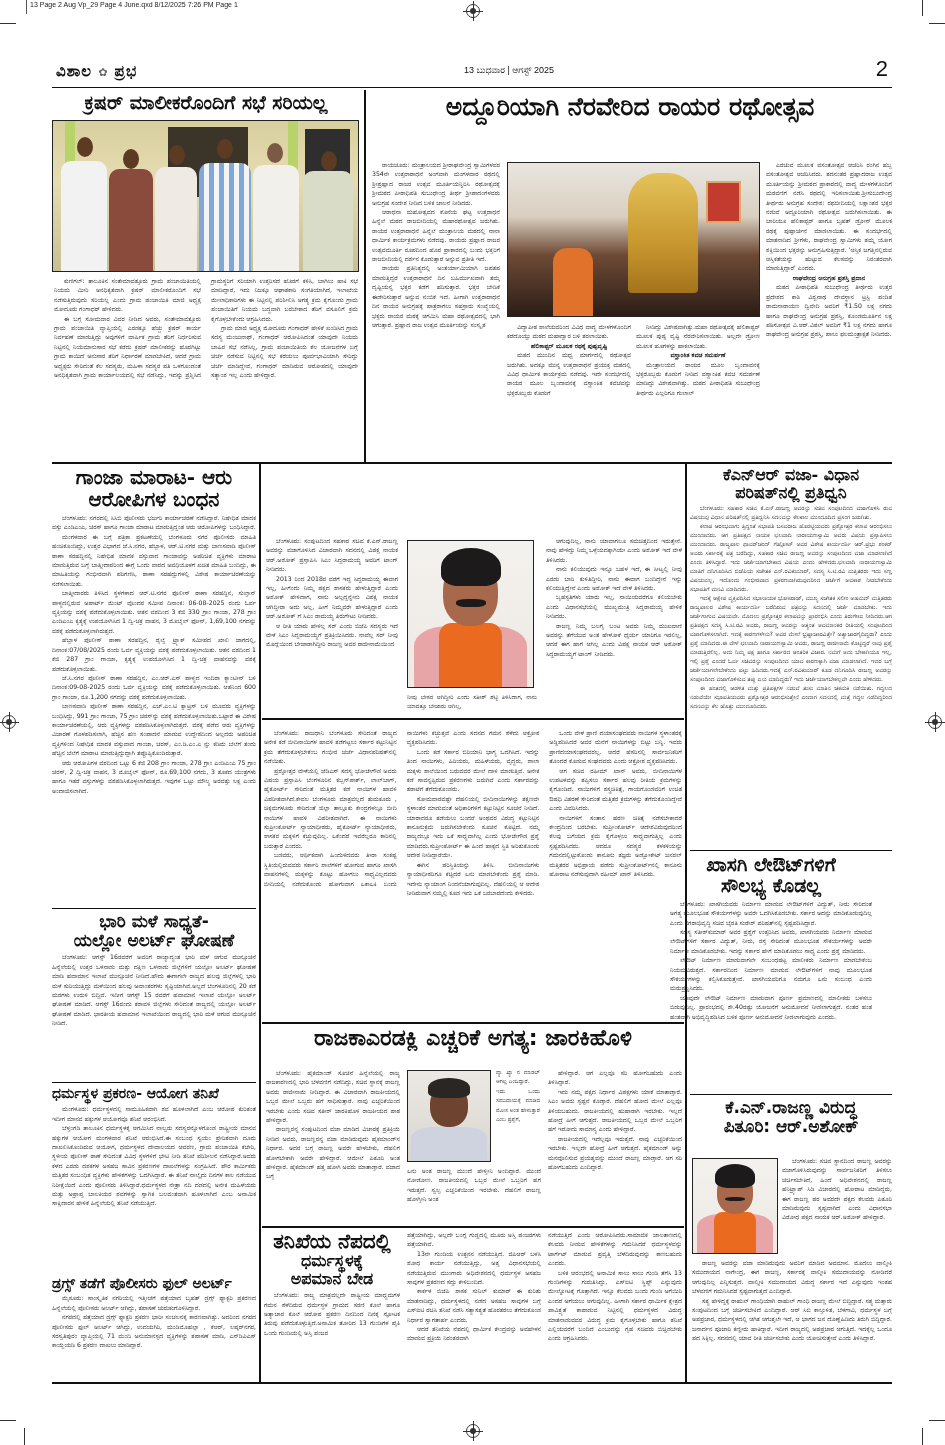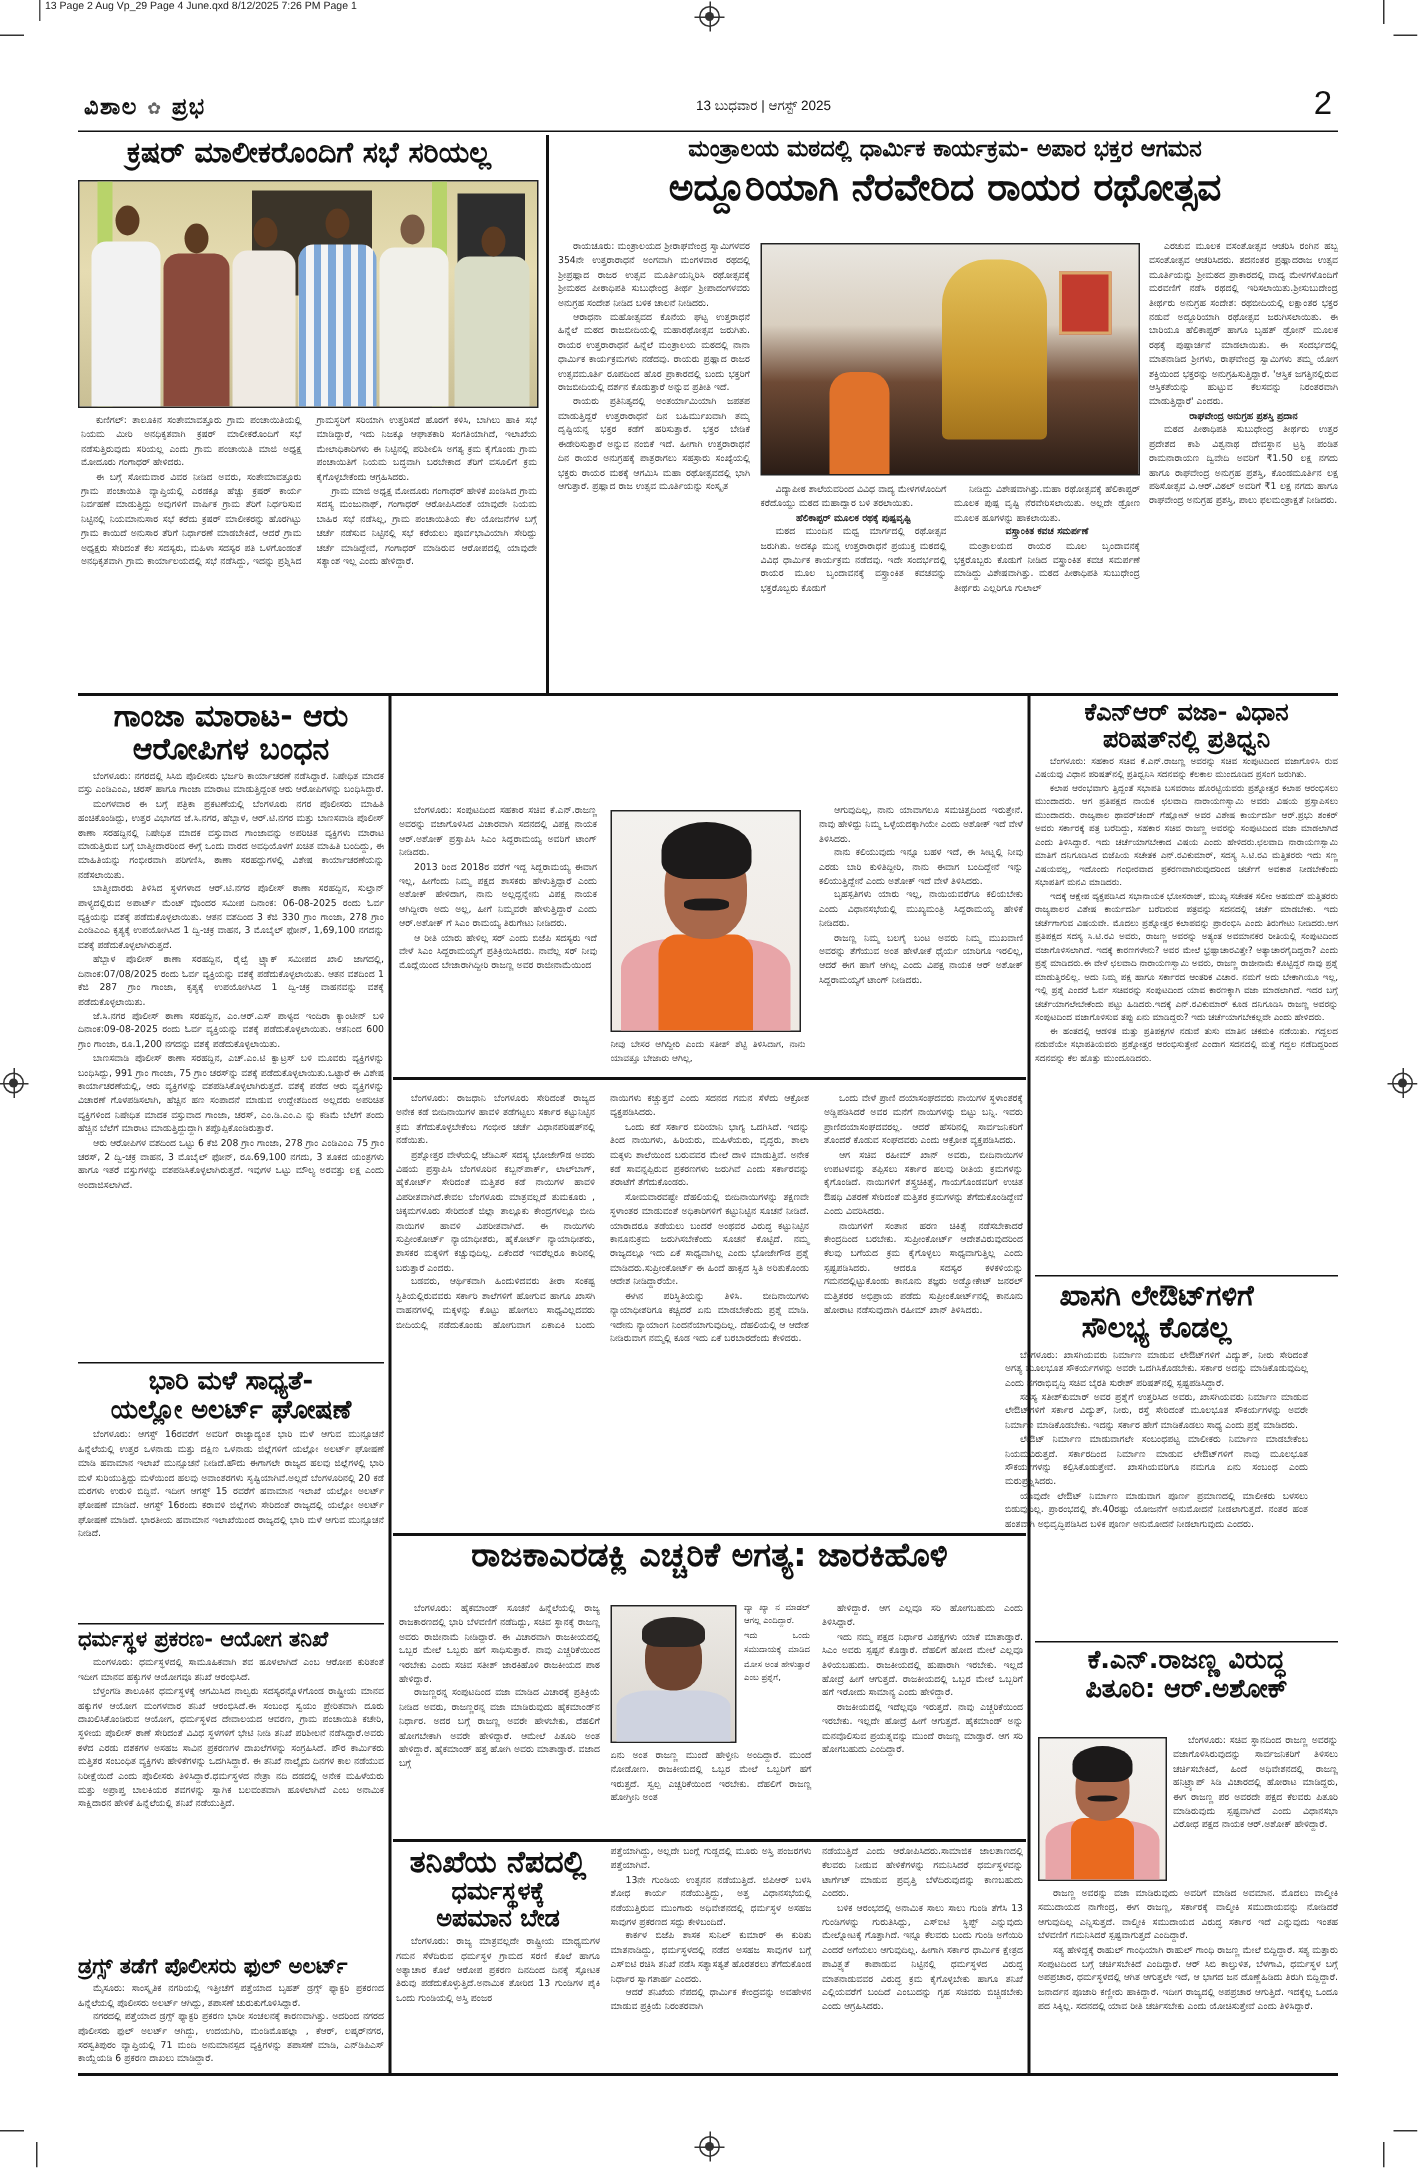--- a/index.html
+++ b/index.html
@@ -119,21 +119,20 @@
   <div class="person" style="left:250px;width:50px;height:100px;background:#d9dcc6"></div>
   <div class="head" style="left:268px;top:30px"></div>
 </div>
 <div class="box body cols2" style="left:54px;top:276px;width:304px;height:184px">
   <p>ಕುಣಿಗಲ್: ತಾಲೂಕಿನ ಸಂತೇಮಾವತ್ತೂರು ಗ್ರಾಮ ಪಂಚಾಯಿತಿಯಲ್ಲಿ ನಿಯಮ ಮೀರಿ ಅನಧಿಕೃತವಾಗಿ ಕ್ರಷರ್ ಮಾಲೀಕರೊಂದಿಗೆ ಸಭೆ ನಡೆಸುತ್ತಿರುವುದು ಸರಿಯಲ್ಲ ಎಂದು ಗ್ರಾಮ ಪಂಚಾಯಿತಿ ಮಾಜಿ ಅಧ್ಯಕ್ಷ ಮೋದೂರು ಗಂಗಾಧರ್ ಹೇಳಿದರು.</p>
   <p>ಈ ಬಗ್ಗೆ ಸೋಮವಾರ ವಿವರ ನೀಡಿದ ಅವರು, ಸಂತೇಮಾವತ್ತೂರು ಗ್ರಾಮ ಪಂಚಾಯಿತಿ ವ್ಯಾಪ್ತಿಯಲ್ಲಿ ಎರಡಕ್ಕೂ ಹೆಚ್ಚು ಕ್ರಷರ್ ಕಾರ್ಯ ನಿರ್ವಹಣೆ ಮಾಡುತ್ತಿದ್ದು ಅವುಗಳಿಗೆ ವಾರ್ಷಿಕ ಗ್ರಾಮ ತೆರಿಗೆ ನಿರ್ಧರಿಸುವ ನಿಟ್ಟಿನಲ್ಲಿ ನಿಯಮಾನುಸಾರ ಸಭೆ ಕರೆದು ಕ್ರಷರ್ ಮಾಲೀಕರನ್ನು ಹೊರಗಿಟ್ಟು ಗ್ರಾಮ ಕಾಯಿದೆ ಅನುಸಾರ ತೆರಿಗೆ ನಿರ್ಧಾರಣೆ ಮಾಡಬೇಕಿದೆ, ಆದರೆ ಗ್ರಾಮ ಅಧ್ಯಕ್ಷರು ಸೇರಿದಂತೆ ಕೆಲ ಸದಸ್ಯರು, ಮಹಿಳಾ ಸದಸ್ಯರ ಪತಿ ಒಳಗೊಂಡಂತೆ ಅನಧಿಕೃತವಾಗಿ ಗ್ರಾಮ ಕಾರ್ಯಾಲಯದಲ್ಲಿ ಸಭೆ ನಡೆಸಿದ್ದು, ಇದನ್ನು ಪ್ರಶ್ನಿಸಿದ ಗ್ರಾಮಸ್ಥರಿಗೆ ಸರಿಯಾಗಿ ಉತ್ತರಿಸದೆ ಹೊರಗೆ ಕಳಿಸಿ, ಬಾಗಿಲು ಹಾಕಿ ಸಭೆ ಮಾಡಿದ್ದಾರೆ, ಇದು ನಿಜಕ್ಕೂ ಆಘಾತಕಾರಿ ಸಂಗತಿಯಾಗಿದೆ, ಇಲಾಖೆಯ ಮೇಲಾಧಿಕಾರಿಗಳು ಈ ನಿಟ್ಟಿನಲ್ಲಿ ಪರಿಶೀಲಿಸಿ ಅಗತ್ಯ ಕ್ರಮ ಕೈಗೊಂಡು ಗ್ರಾಮ ಪಂಚಾಯಿತಿಗೆ ನಿಯಮ ಬದ್ಧವಾಗಿ ಬರಬೇಕಾದ ತೆರಿಗೆ ವಸೂಲಿಗೆ ಕ್ರಮ ಕೈಗೊಳ್ಳಬೇಕೆಂದು ಆಗ್ರಹಿಸಿದರು.</p>
   <p>ಗ್ರಾಮ ಮಾಜಿ ಅಧ್ಯಕ್ಷ ಮೋದೂರು ಗಂಗಾಧರ್ ಹೇಳಿಕೆ ಖಂಡಿಸಿದ ಗ್ರಾಮ ಸದಸ್ಯ ಮಂಜುನಾಥ್, ಗಂಗಾಧರ್ ಆರೋಪಿಸಿದಂತೆ ಯಾವುದೇ ನಿಯಮ ಬಾಹಿರ ಸಭೆ ನಡೆಸಿಲ್ಲ, ಗ್ರಾಮ ಪಂಚಾಯಿತಿಯ ಕೆಲ ಯೋಜನೆಗಳ ಬಗ್ಗೆ ಚರ್ಚೆ ನಡೆಸುವ ನಿಟ್ಟಿನಲ್ಲಿ ಸಭೆ ಕರೆಯಲು ಪೂರ್ವಭಾವಿಯಾಗಿ ಸೇರಿದ್ದು ಚರ್ಚೆ ಮಾಡಿದ್ದೇವೆ, ಗಂಗಾಧರ್ ಮಾಡಿರುವ ಆರೋಪದಲ್ಲಿ ಯಾವುದೇ ಸತ್ಯಾಂಶ ಇಲ್ಲ ಎಂದು ಹೇಳಿದ್ದಾರೆ.</p>
 </div>
 
 <div class="box" style="left:368px;top:90px;width:524px;height:60px">
-  <div class="kicker" style="font-size:15px">ಮಂತ್ರಾಲಯ ಮಠದಲ್ಲಿ ಧಾರ್ಮಿಕ ಕಾರ್ಯಕ್ರಮ- ಅಪಾರ ಭಕ್ತರ ಆಗಮನ</div>
   <div class="hl" style="font-size:25px;margin-top:3px">ಅದ್ದೂರಿಯಾಗಿ ನೆರವೇರಿದ ರಾಯರ ರಥೋತ್ಸವ</div>
 </div>
 <div class="box body" style="left:372px;top:160px;width:128px;height:300px">
   <p>ರಾಯಚೂರು: ಮಂತ್ರಾಲಯದ ಶ್ರೀರಾಘವೇಂದ್ರ ಸ್ವಾಮಿಗಳವರ 354ನೇ ಉತ್ತರಾರಾಧನೆ ಅಂಗವಾಗಿ ಮಂಗಳವಾರ ರಥದಲ್ಲಿ ಶ್ರೀಪ್ರಹ್ಲಾದ ರಾಜರ ಉತ್ಸವ ಮೂರ್ತಿಯನ್ನಿರಿಸಿ ರಥೋತ್ಸವಕ್ಕೆ ಶ್ರೀಮಠದ ಪೀಠಾಧಿಪತಿ ಸುಬುಧೇಂದ್ರ ತೀರ್ಥ ಶ್ರೀಪಾದಂಗಳವರು ಅನುಗ್ರಹ ಸಂದೇಶ ನೀಡಿದ ಬಳಿಕ ಚಾಲನೆ ನೀಡಿದರು.</p>
   <p>ಆರಾಧನಾ ಮಹೋತ್ಸವದ ಕೊನೆಯ ಘಟ್ಟ ಉತ್ತರಾಧನೆ ಹಿನ್ನೆಲೆ ಮಠದ ರಾಜಬೀದಿಯಲ್ಲಿ ಮಹಾರಥೋತ್ಸವ ಜರುಗಿತು. ರಾಯರ ಉತ್ತರಾರಾಧನೆ ಹಿನ್ನೆಲೆ ಮಂತ್ರಾಲಯ ಮಠದಲ್ಲಿ ನಾನಾ ಧಾರ್ಮಿಕ ಕಾರ್ಯಕ್ರಮಗಳು ನಡೆದವು. ರಾಯರು ಪ್ರಹ್ಲಾದ ರಾಜರ ಉತ್ಸವಮೂರ್ತಿ ರೂಪದಿಂದ ಹೊರ ಪ್ರಾಕಾರದಲ್ಲಿ ಬಂದು ಭಕ್ತರಿಗೆ ರಾಜಬೀದಿಯಲ್ಲಿ ದರ್ಶನ ಕೊಡುತ್ತಾರೆ ಅನ್ನುವ ಪ್ರತೀತಿ ಇದೆ.</p>
   <p>ರಾಯರು ಪ್ರತಿನಿತ್ಯದಲ್ಲಿ ಅಂತರ್ಯಾಮಿಯಾಗಿ ಜಪತಪ ಮಾಡುತ್ತಿದ್ದರೆ ಉತ್ತರಾರಾಧನೆ ದಿನ ಬಹಿರ್ಮುಖವಾಗಿ ತಮ್ಮ ದೃಷ್ಟಿಯನ್ನ ಭಕ್ತರ ಕಡೆಗೆ ಹರಿಸುತ್ತಾರೆ. ಭಕ್ತರ ಬೇಡಿಕೆ ಈಡೇರಿಸುತ್ತಾರೆ ಅನ್ನುವ ನಂಬಿಕೆ ಇದೆ. ಹೀಗಾಗಿ ಉತ್ತರಾರಾಧನೆ ದಿನ ರಾಯರ ಅನುಗ್ರಹಕ್ಕೆ ಪಾತ್ರರಾಗಲು ಸಹಸ್ರಾರು ಸಂಖ್ಯೆಯಲ್ಲಿ ಭಕ್ತರು ರಾಯರ ಮಠಕ್ಕೆ ಆಗಮಿಸಿ ಮಹಾ ರಥೋತ್ಸವದಲ್ಲಿ ಭಾಗಿ ಆಗುತ್ತಾರೆ. ಪ್ರಹ್ಲಾದ ರಾಜ ಉತ್ಸವ ಮೂರ್ತಿಯನ್ನು ಸಂಸ್ಕೃತ</p>
 </div>
 <div class="photo ph-ratha" style="left:507px;top:162px;width:253px;height:155px">
   <div class="banner"></div>
   <div class="ratha"></div>
@@ -184,21 +183,21 @@
 <div class="hrule" style="left:52px;top:1082px;width:204px;height:1px"></div>
 
 <div class="box" style="left:52px;top:1086px;width:204px;height:192px">
   <div class="hl" style="font-size:14px;text-align:left">ಧರ್ಮಸ್ಥಳ ಪ್ರಕರಣ- ಆಯೋಗ ತನಿಖೆ</div>
   <div class="body" style="margin-top:3px">
     <p>ಮಂಗಳೂರು: ಧರ್ಮಸ್ಥಳದಲ್ಲಿ ಸಾಮೂಹಿಕವಾಗಿ ಶವ ಹೂಳಲಾಗಿದೆ ಎಂಬ ಆರೋಪ ಕುರಿತಂತೆ ಇದೀಗ ಮಾನವ ಹಕ್ಕುಗಳ ಆಯೋಗವೂ ತನಿಖೆ ಆರಂಭಿಸಿದೆ.</p>
     <p>ಬೆಳ್ತಂಗಡಿ ತಾಲೂಕಿನ ಧರ್ಮಸ್ಥಳಕ್ಕೆ ಆಗಮಿಸಿದ ನಾಲ್ವರು ಸದಸ್ಯರನ್ನೊಳಗೊಂಡ ರಾಷ್ಟ್ರೀಯ ಮಾನವ ಹಕ್ಕುಗಳ ಆಯೋಗ ಮಂಗಳವಾರ ತನಿಖೆ ಆರಂಭಿಸಿದೆ.ಈ ಸಂಬಂಧ ಸ್ವಯಂ ಪ್ರೇರಿತವಾಗಿ ದೂರು ದಾಖಲಿಸಿಕೊಂಡಿರುವ ಆಯೋಗ, ಧರ್ಮಸ್ಥಳದ ದೇವಾಲಯದ ಆವರಣ, ಗ್ರಾಮ ಪಂಚಾಯಿತಿ ಕಚೇರಿ, ಸ್ಥಳೀಯ ಪೊಲೀಸ್ ಠಾಣೆ ಸೇರಿದಂತೆ ವಿವಿಧ ಸ್ಥಳಗಳಿಗೆ ಭೇಟಿ ನೀಡಿ ತನಿಖೆ ಪರಿಶೀಲನೆ ನಡೆಸಿದ್ದಾರೆ.ಅವರು ಕಳೆದ ಎರಡು ದಶಕಗಳ ಅಸಹಜ ಸಾವಿನ ಪ್ರಕರಣಗಳ ದಾಖಲೆಗಳನ್ನು ಸಂಗ್ರಹಿಸಿದೆ. ಪೌರ ಕಾರ್ಮಿಕರು ಮತ್ತಿತರ ಸಂಬಂಧಿತ ವ್ಯಕ್ತಿಗಳು ಹೇಳಿಕೆಗಳನ್ನು ಒದಗಿಸಿದ್ದಾರೆ. ಈ ತನಿಖೆ ನಾಲ್ಕೈದು ದಿನಗಳ ಕಾಲ ನಡೆಯುವ ನಿರೀಕ್ಷೆಯಿದೆ ಎಂದು ಪೊಲೀಸರು ತಿಳಿಸಿದ್ದಾರೆ.ಧರ್ಮಸ್ಥಳದ ನೇತ್ರಾ ನದಿ ದಡದಲ್ಲಿ ಅನೇಕ ಮಹಿಳೆಯರು ಮತ್ತು ಅಪ್ರಾಪ್ತ ಬಾಲಕಿಯರ ಶವಗಳನ್ನು ಸ್ವಾಗಿಕ ಬಲವಂತವಾಗಿ ಹೂಳಲಾಗಿದೆ ಎಂಬ ಅನಾಮಿಕ ಸಾಕ್ಷಿದಾರನ ಹೇಳಿಕೆ ಹಿನ್ನೆಲೆಯಲ್ಲಿ ತನಿಖೆ ನಡೆಯುತ್ತಿದೆ.</p>
   </div>
 </div>
 
-<div class="box" style="left:52px;top:1304px;width:204px;height:104px">
+<div class="box" style="left:52px;top:1276px;width:204px;height:104px">
   <div class="hl" style="font-size:14px;text-align:left">ಡ್ರಗ್ಸ್ ತಡೆಗೆ ಪೊಲೀಸರು ಫುಲ್ ಅಲರ್ಟ್</div>
   <div class="body" style="margin-top:2px">
     <p>ಮೈಸೂರು: ಸಾಂಸ್ಕೃತಿಕ ನಗರಿಯಲ್ಲಿ ಇತ್ತೀಚೆಗೆ ಪತ್ತೆಯಾದ ಬೃಹತ್ ಡ್ರಗ್ಸ್ ಫ್ಯಾಕ್ಟರಿ ಪ್ರಕರಣದ ಹಿನ್ನೆಲೆಯಲ್ಲಿ ಪೊಲೀಸರು ಅಲರ್ಟ್ ಆಗಿದ್ದು, ತಪಾಸಣೆ ಚುರುಕುಗೊಳಿಸಿದ್ದಾರೆ.</p>
     <p>ನಗರದಲ್ಲಿ ಪತ್ತೆಯಾದ ಡ್ರಗ್ಸ್ ಫ್ಯಾಕ್ಟರಿ ಪ್ರಕರಣ ಭಾರೀ ಸಂಚಲನಕ್ಕೆ ಕಾರಣವಾಗಿತ್ತು. ಅದರಿಂದ ನಗರದ ಪೊಲೀಸರು ಫುಲ್ ಅಲರ್ಟ್ ಆಗಿದ್ದು, ಉದಯಗಿರಿ, ಮಂಡಿಮೊಹಲ್ಲಾ , ಕೆಆರ್, ಲಷ್ಕರ್‌ನಗರ, ಸರಸ್ವತಿಪುರಂ ವ್ಯಾಪ್ತಿಯಲ್ಲಿ 71 ಮಂದಿ ಅನುಮಾನಸ್ಪದ ವ್ಯಕ್ತಿಗಳನ್ನು ತಪಾಸಣೆ ಮಾಡಿ, ಎನ್‌ಡಿಪಿಎಸ್ ಕಾಯ್ದೆಯಡಿ 6 ಪ್ರಕರಣ ದಾಖಲು ಮಾಡಿದ್ದಾರೆ.</p>
   </div>
 </div>
 
 <div class="box" style="left:264px;top:466px;width:418px;height:64px">
 </div>
 <div class="box body" style="left:266px;top:536px;width:132px;height:178px">

